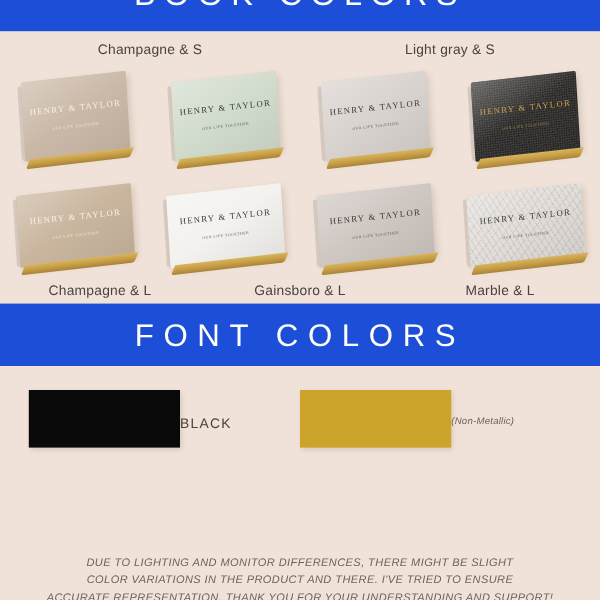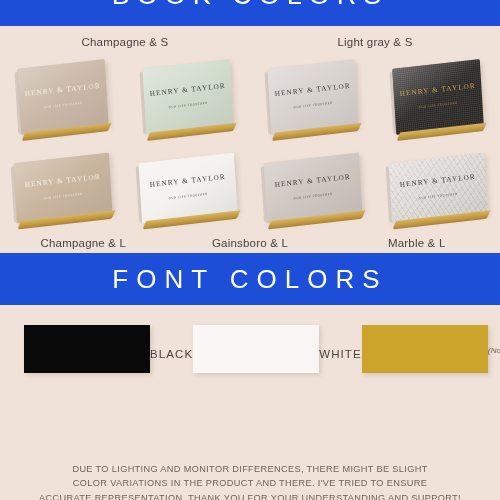--- a/index.html
+++ b/index.html
@@ -219,21 +219,21 @@
     position: absolute;
     left: 0; right: 0;
     top: 462px;
     text-align: center;
     font-size: 9.2px;
     line-height: 1.55;
     color: #6e625c;
     letter-spacing: .35px;
     padding: 0 30px;
   }
-  #disclaimer div { white-space: nowrap; }
+  #disclaimer div { white-space: nowrap; font-style: italic; }
 </style>
 </head>
 <body style="background: rgb(240, 226, 216);">
 
 <div class="banner" id="banner-book">
   <span class="banner-text">BOOK COLORS</span>
 </div>
 
 <div class="book-section">
 
@@ -338,24 +338,20 @@
 <div class="banner" id="banner-font">
   <span class="banner-text">FONT COLORS</span>
 </div>
 
 <div id="swatch-row">
   <div class="swatch-cell">
     <div class="swatch-box" style="background-color: rgb(9, 9, 9);"></div>
     <div class="swatch-label">BLACK</div>
   </div>
   <div class="swatch-cell">
-    <div class="swatch-box" style="background-color: rgb(247, 246, 245);"></div>
-    <div class="swatch-label">WHITE</div>
-  </div>
-  <div class="swatch-cell">
     <div class="swatch-box" style="background-color: rgb(204, 164, 43);"></div>
     <div class="swatch-sublabel">(Non-Metallic)</div>
   </div>
 </div>
 
 <div id="disclaimer">
   <div>DUE TO LIGHTING AND MONITOR DIFFERENCES, THERE MIGHT BE SLIGHT</div>
   <div>COLOR VARIATIONS IN THE PRODUCT AND THERE. I'VE TRIED TO ENSURE</div>
   <div>ACCURATE REPRESENTATION. THANK YOU FOR YOUR UNDERSTANDING AND SUPPORT!</div>
 </div>

